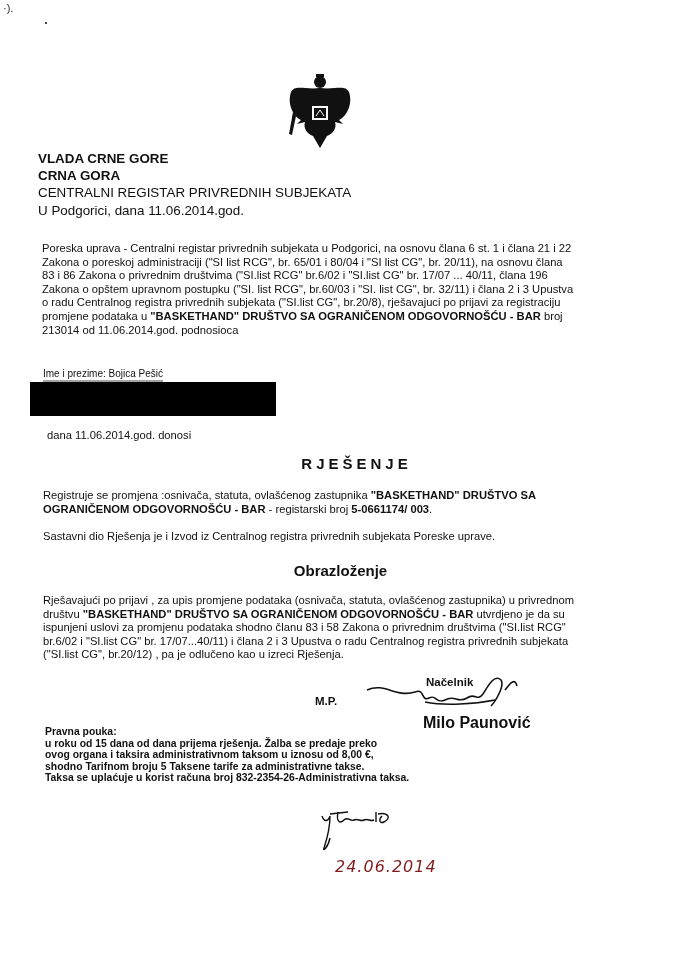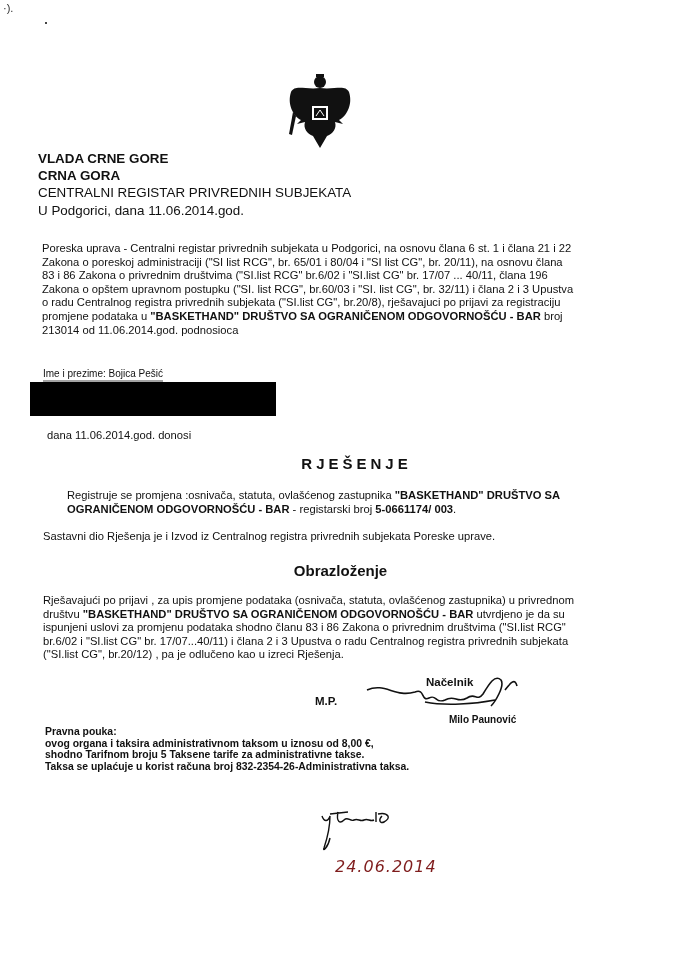--- a/index.html
+++ b/index.html
@@ -10,27 +10,27 @@
   .crest { left: 308px; left: 285px; top: 72px; width: 70px; height: 80px; }
   .hdr { left: 38px; top: 150px; font-size: 13.4px; line-height: 17.2px; }
   .hdr .b { font-weight: bold; }
   .para { font-size: 11.2px; line-height: 13.6px; }
   .p1 { left: 42px; top: 242px; width: 600px; }
   .b { font-weight: bold; }
   .name { left: 43px; top: 367px; font-size: 10px; border-bottom: 6px solid #a3a3a3; line-height: 13px; }
   .redact { left: 30px; top: 382px; width: 246px; height: 34px; background: #000; }
   .donosi { left: 47px; top: 429px; font-size: 11.2px; }
   .title1 { left: 17px; width: 679px; top: 455px; text-align: center; font-weight: bold; font-size: 15px; letter-spacing: 4px; }
-  .p2 { left: 43px; top: 489px; width: 600px; margin-left: 24px; }
+  .p2 { left: 43px; top: 489px; width: 600px; }
   .p3 { left: 43px; top: 530px; width: 600px; }
   .title2 { left: 0; width: 651px; top: 562px; text-align: center; font-weight: bold; font-size: 15px; padding-left: 30px; box-sizing: border-box; }
   .p4 { left: 43px; top: 594px; width: 600px; }
   .mp { left: 315px; top: 695px; font-size: 11.5px; font-weight: bold; }
   .nacelnik { left: 426px; top: 676px; font-size: 11.5px; font-weight: bold; }
-  .milo { left: 423px; top: 714px; font-size: 10px; font-weight: bold; margin-left: 26px; }
+  .milo { left: 423px; top: 714px; font-size: 16px; font-weight: bold; }
   .sig1 { left: 365px; top: 672px; width: 160px; height: 45px; }
   .pouka { left: 45px; top: 726px; font-size: 10.4px; line-height: 11.6px; font-weight: bold; }
   .sig2 { left: 318px; top: 808px; width: 90px; height: 45px; }
   .hand-date { left: 335px; top: 857px; font-family: "DejaVu Sans", sans-serif; font-size: 16px; letter-spacing: 1px; color: #7f1d1d; font-style: italic; }
 </style>
 </head>
 <body>
 
 <div class="abs scan-mark" style="left:3px;top:2px;">·).</div>
 <div class="abs" style="left:45px;top:22px;width:2px;height:2px;background:#444;"></div>
@@ -74,36 +74,37 @@
 <div class="abs para p2">
   <div><span>Registruje se promjena :osnivača, statuta, ovlašćenog zastupnika </span><span class="b">"BASKETHAND" DRUŠTVO SA</span></div>
   <div><span class="b">OGRANIČENOM ODGOVORNOŠĆU - BAR</span><span> - registarski broj </span><span class="b">5-0661174/ 003</span><span>.</span></div>
 </div>
 <div class="abs para p3">Sastavni dio Rješenja je i Izvod iz Centralnog registra privrednih subjekata Poreske uprave.</div>
 
 <div class="abs title2">Obrazloženje</div>
 <div class="abs para p4">
   <div>Rješavajući po prijavi , za upis promjene podataka (osnivača, statuta, ovlašćenog zastupnika) u privrednom</div>
   <div><span>društvu </span><span class="b">"BASKETHAND" DRUŠTVO SA OGRANIČENOM ODGOVORNOŠĆU - BAR</span><span> utvrdjeno je da su</span></div>
-  <div>ispunjeni uslovi za promjenu podataka shodno članu 83 i 86 Zakona o privrednim društvima ("SI.list RCG"</div>
+  <div>ispunjeni uslovi za promjenu podataka shodno članu 83 i 58 Zakona o privrednim društvima ("SI.list RCG"</div>
   <div>br.6/02 i "SI.list CG" br. 17/07...40/11) i člana 2 i 3 Upustva o radu Centralnog registra privrednih subjekata</div>
   <div>("SI.list CG", br.20/12) , pa je odlučeno kao u izreci Rješenja.</div>
 </div>
 
 <div class="abs mp">M.P.</div>
 <div class="abs sig1">
   <svg width="160" height="45" viewBox="0 0 160 45">
     <path d="M2 18 C20 10 30 26 50 20 C60 16 56 30 64 26 C72 22 70 32 80 28 C90 22 92 32 102 26 C110 20 112 30 118 22 C124 12 130 2 136 8 C140 14 130 30 126 34 M60 30 C80 34 110 32 130 28 M140 18 C146 10 150 6 152 14" stroke="#111" stroke-width="1.6" fill="none"></path>
   </svg>
 </div>
 <div class="abs nacelnik">Načelnik</div>
 <div class="abs milo">Milo Paunović</div>
 
 <div class="abs pouka">
   <div>Pravna pouka:</div>
+  <div>u roku od 15 dana od dana prijema rješenja. Žalba se predaje preko</div>
   <div>ovog organa i taksira administrativnom taksom u iznosu od 8,00 €,</div>
   <div>shodno Tarifnom broju 5 Taksene tarife za administrativne takse.</div>
   <div>Taksa se uplaćuje u korist računa broj 832-2354-26-Administrativna taksa.</div>
 </div>
 
 <div class="abs sig2">
   <svg width="90" height="45" viewBox="0 0 90 45">
     <path d="M4 8 C6 14 10 14 12 8 C12 20 8 34 6 40 C4 44 10 40 12 30 M12 6 L30 4 M20 4 C18 14 22 16 26 12 C30 8 32 14 36 12 C40 10 42 14 46 12 C50 10 52 14 56 12 M58 4 L58 14 M60 6 C70 4 74 10 66 14 C62 16 60 12 64 8" stroke="#111" stroke-width="1.4" fill="none"></path>
   </svg>
 </div>

